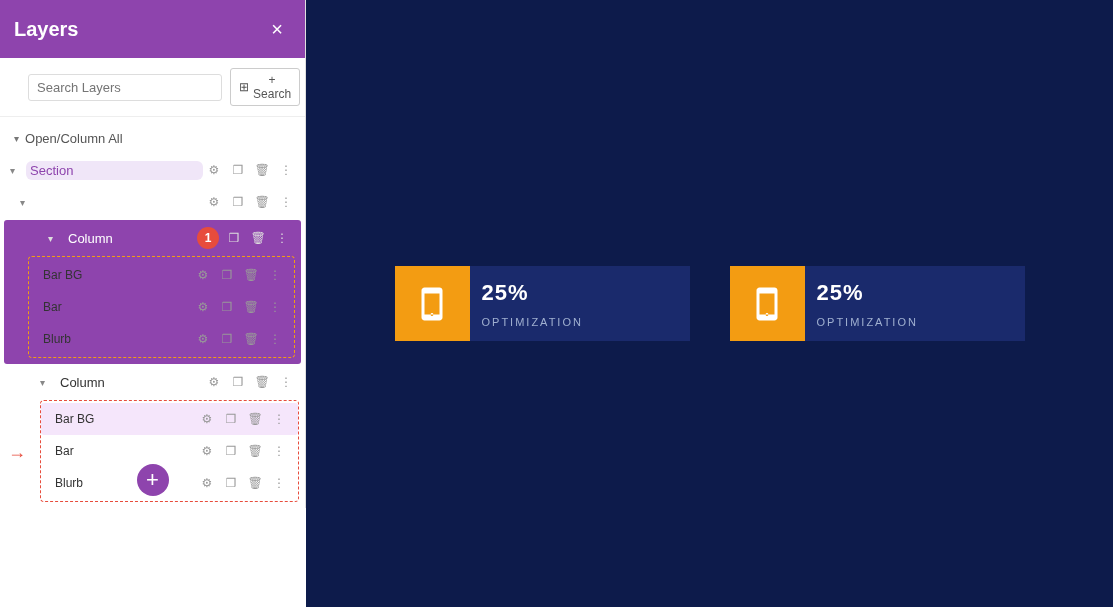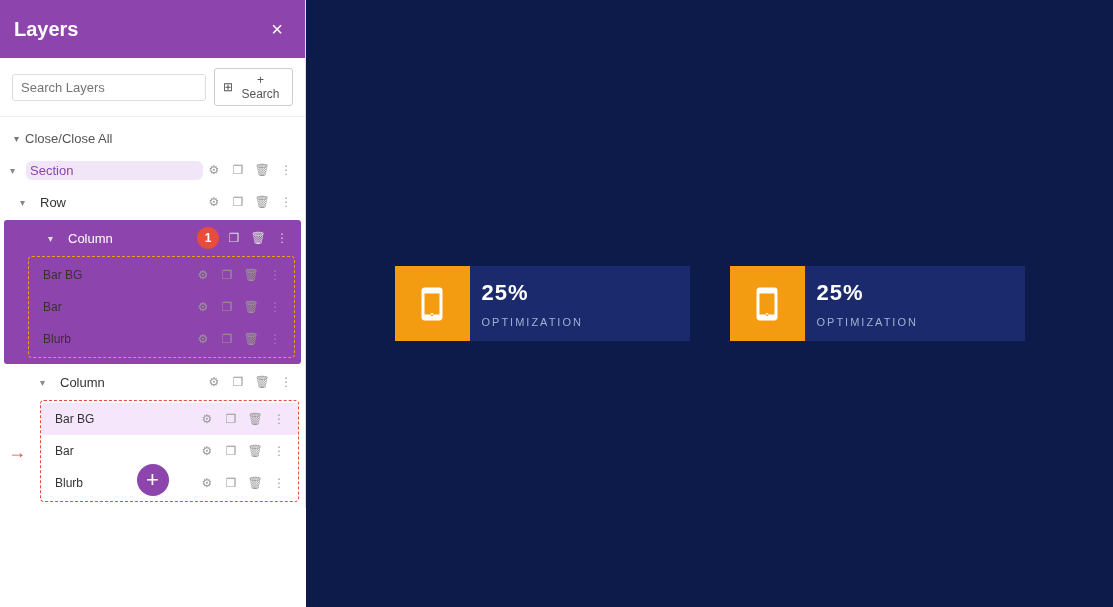--- a/index.html
+++ b/index.html
@@ -45,21 +45,21 @@
       font-size: 20px;
       cursor: pointer;
       background: none;
       border: none;
       padding: 4px 8px;
     }
 
     .sidebar-search-row {
       display: flex;
       align-items: center;
-      padding: 10px 12px;
+      padding: 10px 28px;
       gap: 8px;
       background: #fff;
       border-bottom: 1px solid #eee;
     }
 
     .sidebar-search-input {
       flex: 1;
       border: 1px solid #ddd;
       border-radius: 3px;
       padding: 5px 8px;
@@ -267,37 +267,36 @@
     <button class="filter-btn">
       <span>⊞</span>
       <span>+ Search</span>
     </button>
   </div>
 
   <div class="sidebar-content">
 
     <div class="open-close-all">
       <span class="arrow">▾</span>
-      <span>Close/Close All</span>
+      <span>Open/Column All</span>
     </div>
 
     <div class="layer-item">
       <span class="layer-toggle">▾</span>
       <span class="layer-label section-label">Section</span>
       <div class="layer-actions">
         <button class="layer-action-btn">⚙</button>
         <button class="layer-action-btn">❐</button>
         <button class="layer-action-btn">🗑</button>
         <button class="layer-action-btn">⋮</button>
       </div>
     </div>
 
     <div class="layer-item indent-1">
       <span class="layer-toggle">▾</span>
-      <span class="layer-label">Row</span>
       <div class="layer-actions">
         <button class="layer-action-btn">⚙</button>
         <button class="layer-action-btn">❐</button>
         <button class="layer-action-btn">🗑</button>
         <button class="layer-action-btn">⋮</button>
       </div>
     </div>
 
     <div style="margin: 2px 4px; background:#8e44ad; border-radius:3px; padding: 2px 0;">
       <div class="layer-item" style="padding-left: 44px;">

